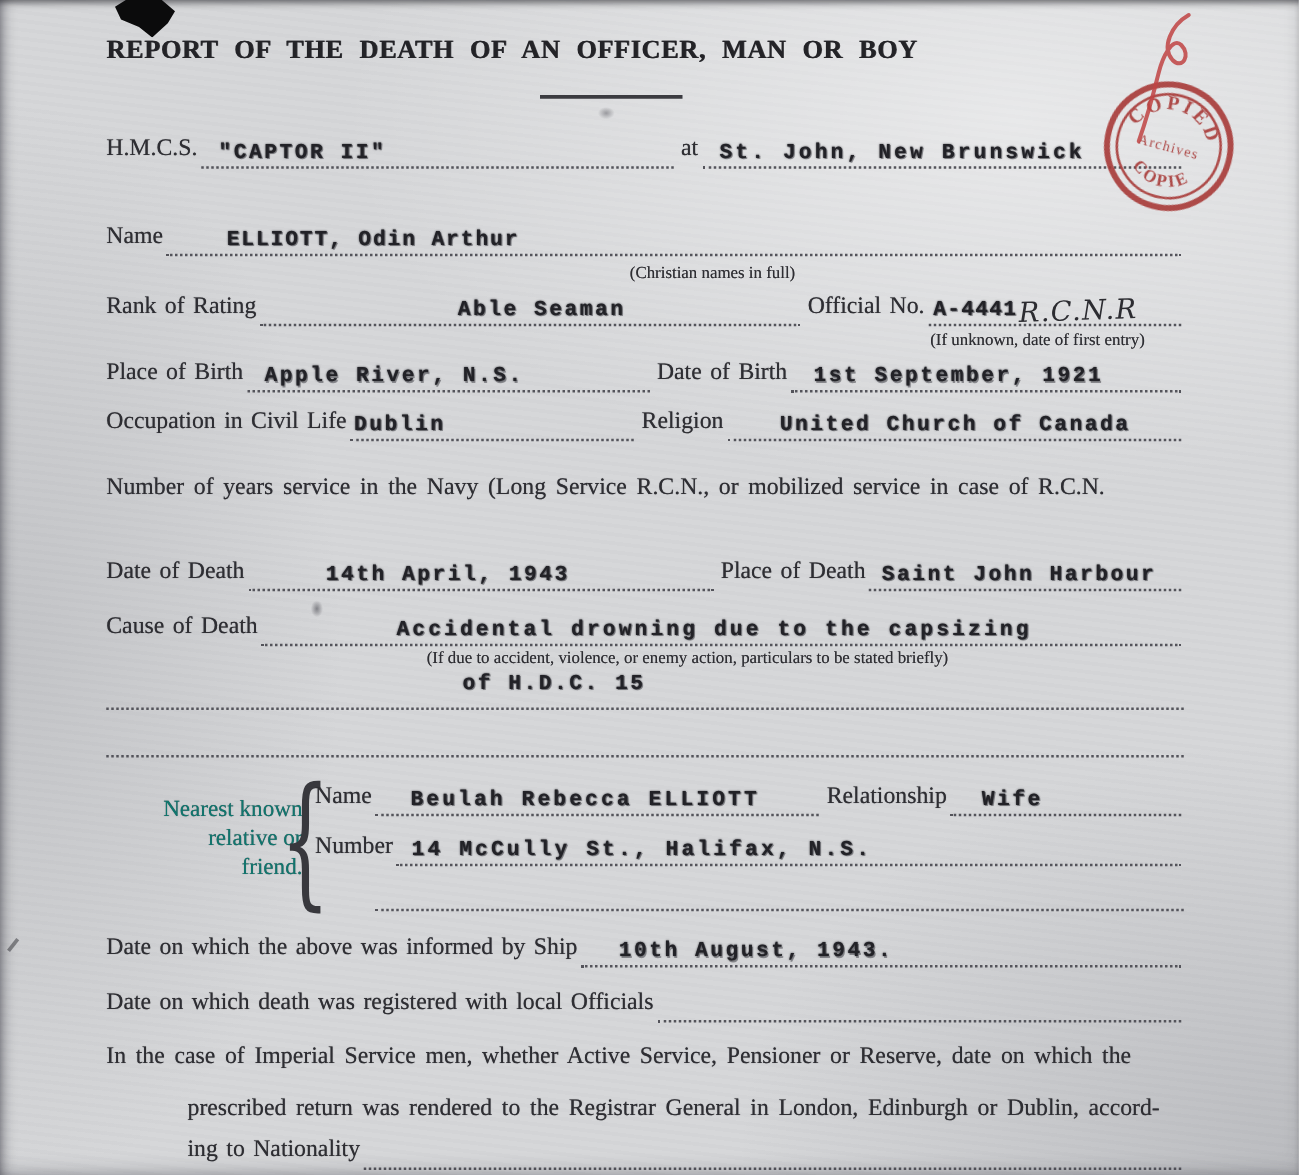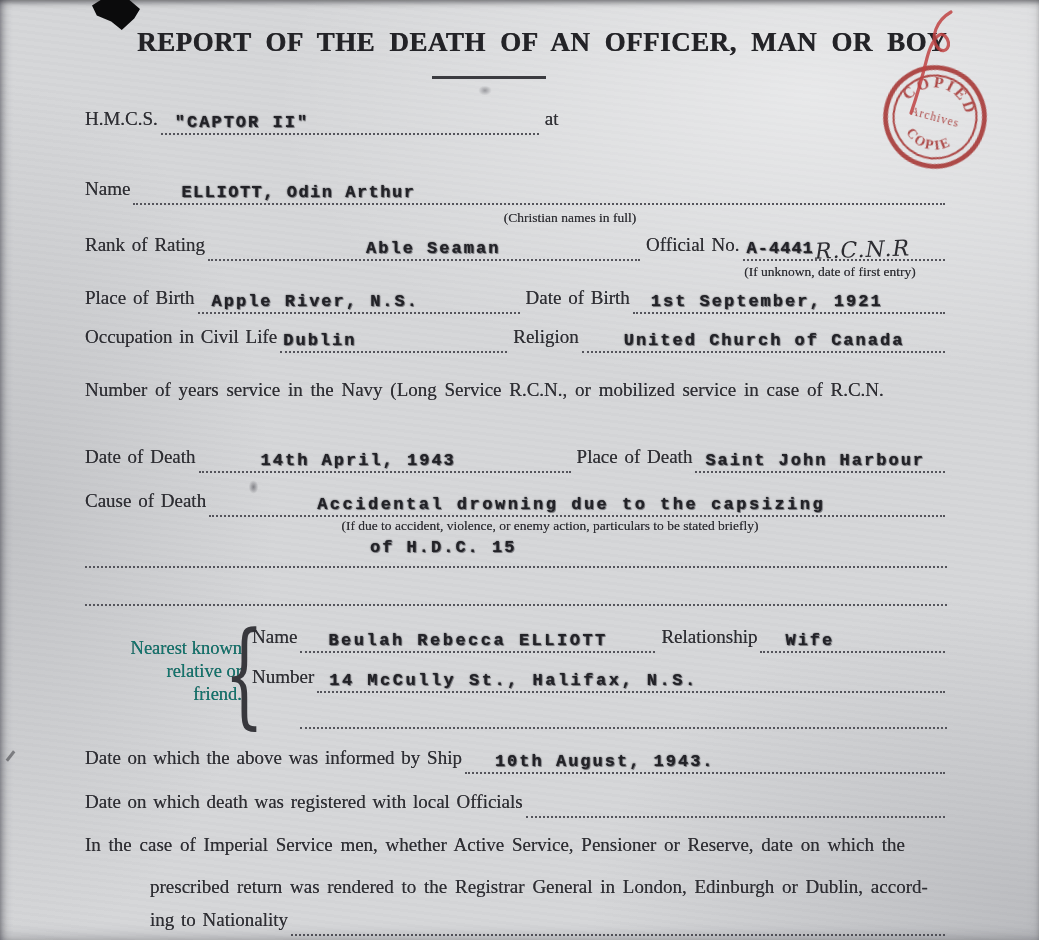--- a/index.html
+++ b/index.html
@@ -8,22 +8,22 @@
     background:
       radial-gradient(900px 500px at 78% 10%, rgba(255,255,255,.45), rgba(255,255,255,0) 60%),
       radial-gradient(750px 550px at 100% 98%, rgba(80,82,92,.20), transparent 60%),
       radial-gradient(500px 800px at 0% 55%, rgba(90,92,100,.16), transparent 55%),
       repeating-linear-gradient(7deg, rgba(120,120,130,.03) 0 3px, transparent 3px 7px),
       #d6d7d9;}
   .vignette{position:absolute;inset:0;z-index:40;pointer-events:none;
     box-shadow:inset 8px 0 10px -6px rgba(50,50,60,.55),
                inset 0 5px 6px -3px rgba(25,25,30,.6),
                inset -3px -9px 16px -9px rgba(50,50,60,.38);}
-  .title{position:absolute;top:27px;left:85px;right:92px;margin:0;text-align:right;
-    font-size:27px;font-weight:700;letter-spacing:.5px;word-spacing:7px;color:#232327;
+  .title{position:absolute;top:27px;left:85px;right:92px;margin:0;text-align:left;
+    font-size:21px;font-weight:700;letter-spacing:.5px;word-spacing:7px;color:#232327;
     text-shadow:.6px 0 0 rgba(35,35,40,.85);}
   .title-rule{position:absolute;top:76px;left:432px;width:114px;height:2.5px;background:#3b3b40;}
   .row{position:absolute;display:flex;align-items:center;height:30px;}
   .lbl{font-size:19px;color:#2e2e33;white-space:nowrap;line-height:1;padding:0 3px 2px 0;
     word-spacing:2px;text-shadow:0 0 .6px rgba(46,46,51,.75);}
   .lbl.after{padding-left:4px;}
   .fill{flex:1 1 auto;position:relative;height:100%;border-bottom:2px dotted #54545b;margin-right:2px;}
   .typed{position:absolute;bottom:1px;white-space:nowrap;
     font-family:"Liberation Mono","DejaVu Sans Mono",monospace;font-weight:700;font-size:17px;
     letter-spacing:2px;color:#222227;filter:blur(.35px);
@@ -80,20 +80,23 @@
   <svg class="penmark" viewBox="0 0 100 120">
     <path d="M 61,6 C 47,14 39,32 48,42 C 56,50 63,38 55,30 C 48,23 40,40 37,52 C 32,72 27,90 21,107" fill="none" stroke="#bf4343" stroke-width="3.2" stroke-linecap="round" opacity=".85"></path>
   </svg>
 
   <div class="row" style="top:104px;left:85px;right:92px">
     <span class="lbl">H.M.C.S.</span>
     <span class="fill" style="flex:0 0 378px">
       <span class="typed" style="left:14px">"CAPTOR II"</span>
     </span>
     <span class="lbl after">at</span>
+    <span class="fill">
+      <span class="typed" style="left:14px;letter-spacing:2.5px">St. John, New Brunswick</span>
+    </span>
   </div>
 
   <div class="row" style="top:174px;left:85px;right:92px">
     <span class="lbl">Name</span>
     <span class="fill">
       <span class="typed" style="left:48px;letter-spacing:1.5px">ELLIOTT, Odin Arthur</span>
     </span>
   </div>
   <div class="caption" style="top:210px;left:440px;width:260px">(Christian names in full)</div>
 

